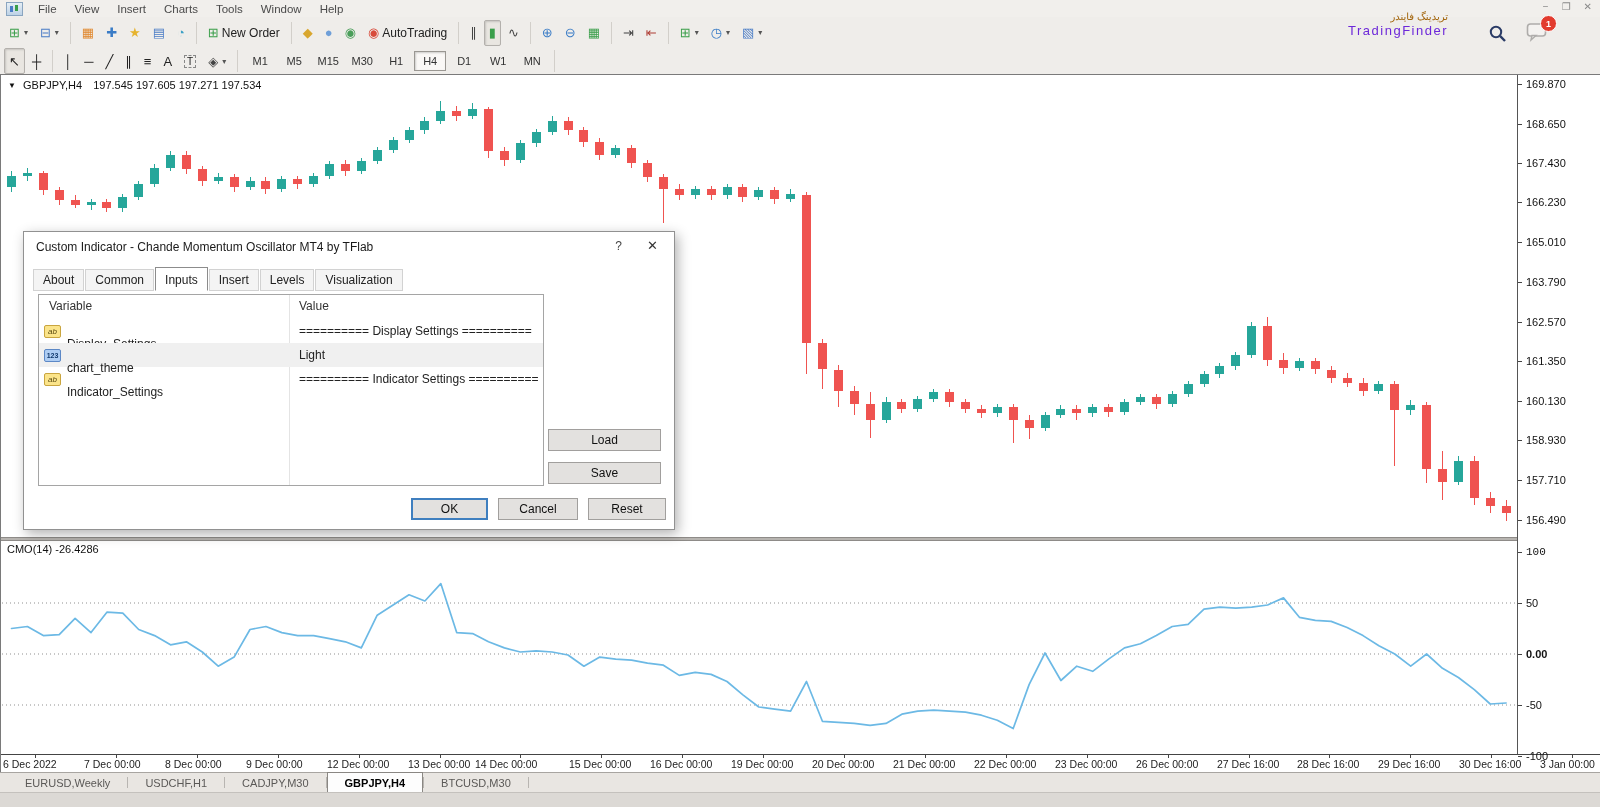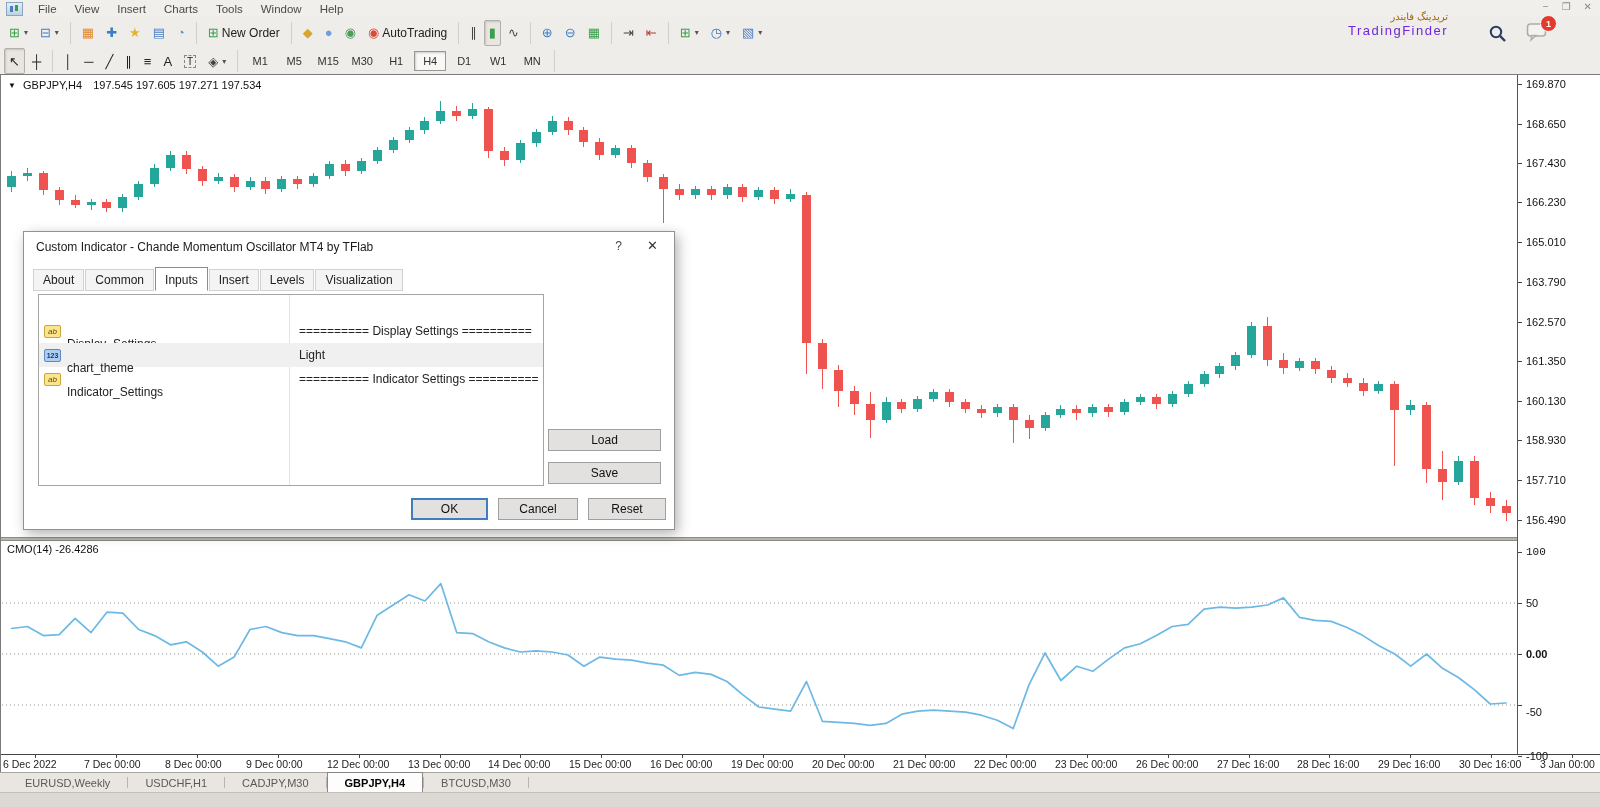--- a/index.html
+++ b/index.html
@@ -505,39 +505,39 @@
       <div class="axlab" style="top: 399px;">157.710</div>
       <div class="axtick" style="top: 445px;"></div>
       <div class="axlab" style="top: 439px;">156.490</div>
       <div class="axtick" style="top: 477px;"></div>
       <div class="axlab" style="top: 471px; font-family: Liberation Mono, monospace;">100</div>
       <div class="axtick" style="top: 528px;"></div>
       <div class="axlab" style="top: 522px;">50</div>
       <div class="axtick" style="top: 579px;"></div>
       <div class="axlab bold" style="top: 573px;">0.00</div>
       <div class="axtick" style="top: 630px;"></div>
-      <div class="axlab" style="top: 624px; margin-top: 7px;">-50</div>
+      <div class="axlab" style="top: 624px;">-50</div>
       <div class="axtick" style="top: 681px;"></div>
       <div class="axlab" style="top: 675px;">-100</div>
     </div>
   <div class="time-axis" id="time-axis">
       <div class="ttick" style="left: 34px;"></div>
       <div class="tlab" style="left: 2px;">6 Dec 2022</div>
       <div class="ttick" style="left: 115px;"></div>
       <div class="tlab" style="left: 83px;">7 Dec 00:00</div>
       <div class="ttick" style="left: 196px;"></div>
       <div class="tlab" style="left: 164px;">8 Dec 00:00</div>
       <div class="ttick" style="left: 277px;"></div>
       <div class="tlab" style="left: 245px;">9 Dec 00:00</div>
       <div class="ttick" style="left: 358px;"></div>
       <div class="tlab" style="left: 326px;">12 Dec 00:00</div>
       <div class="ttick" style="left: 439px;"></div>
       <div class="tlab" style="left: 407px;">13 Dec 00:00</div>
       <div class="ttick" style="left: 519px;"></div>
-      <div class="tlab" style="left: 487px;">14 Dec 00:00</div>
+      <div class="tlab" style="left: 474px;">14 Dec 00:00</div>
       <div class="ttick" style="left: 600px;"></div>
       <div class="tlab" style="left: 568px;">15 Dec 00:00</div>
       <div class="ttick" style="left: 681px;"></div>
       <div class="tlab" style="left: 649px;">16 Dec 00:00</div>
       <div class="ttick" style="left: 762px;"></div>
       <div class="tlab" style="left: 730px;">19 Dec 00:00</div>
       <div class="ttick" style="left: 843px;"></div>
       <div class="tlab" style="left: 811px;">20 Dec 00:00</div>
       <div class="ttick" style="left: 924px;"></div>
       <div class="tlab" style="left: 892px;">21 Dec 00:00</div>
@@ -581,20 +581,24 @@
   <div class="dlg-tabs" id="dlg-tabs">
       <span class="dtab">About</span>
       <span class="dtab">Common</span>
       <span class="dtab dtab-active">Inputs</span>
       <span class="dtab">Insert</span>
       <span class="dtab">Levels</span>
       <span class="dtab">Visualization</span>
     </div>
   <div class="dlg-table" id="dlg-table">
       <div class="col-div"></div>
+      <div class="dhdr">
+        <span style="left: 10px;">Variable</span>
+        <span style="left: 260px;">Value</span>
+      </div>
       <div class="drow" style="top: 24px;">
         <span class="chip chip-ab">ab</span>
         <span class="dvar">Display_Settings</span>
         <span class="dval">========== Display Settings ==========</span>
       </div>
       <div class="drow alt" style="top: 48px;">
         <span class="chip chip-123">123</span>
         <span class="dvar">chart_theme</span>
         <span class="dval">Light</span>
       </div>

